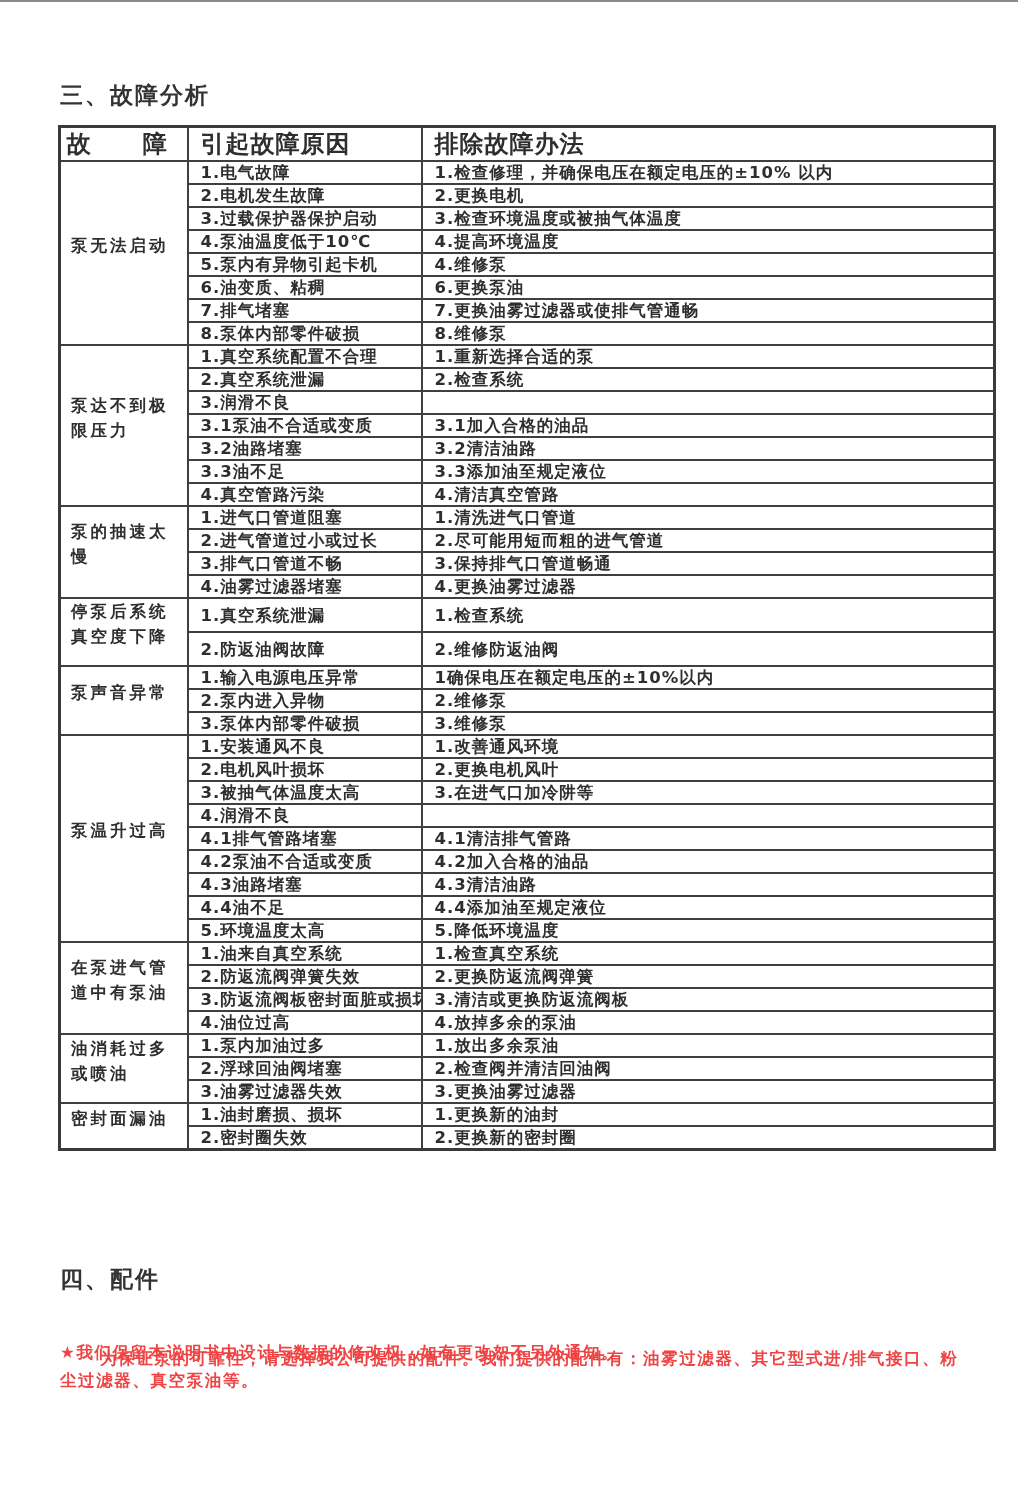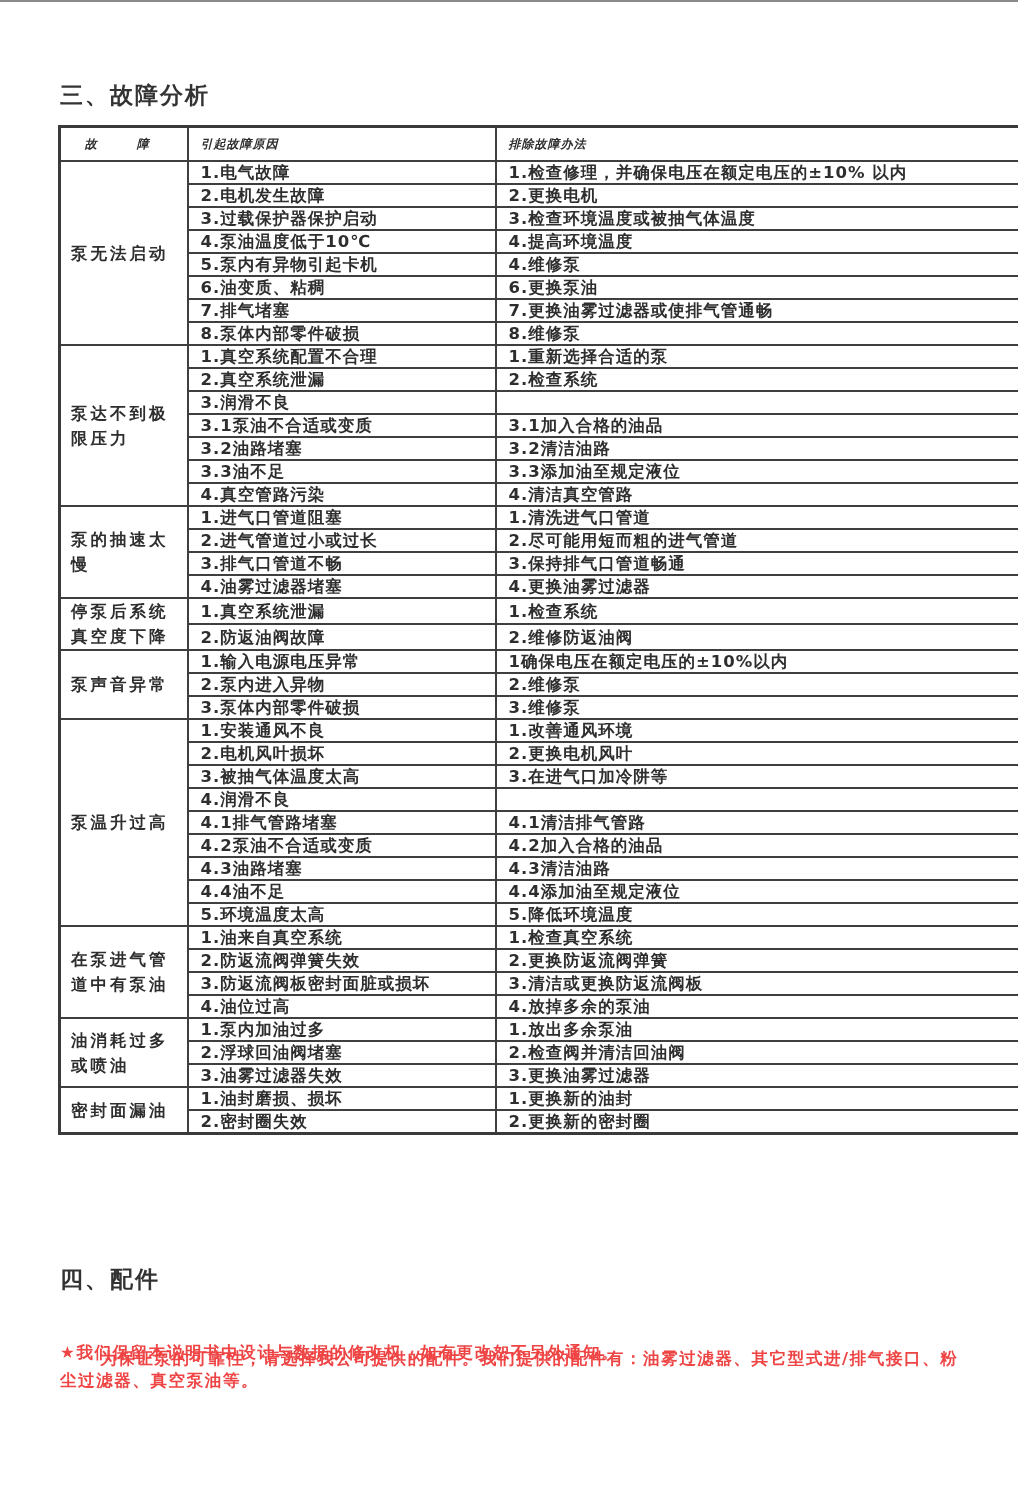--- a/index.html
+++ b/index.html
@@ -6,26 +6,26 @@
   body { width:1018px; height:1500px; position:relative; overflow:hidden;
          font-family:"DejaVu Sans","Liberation Sans",sans-serif; color:#2a2a2a; }
   .top-rule { position:absolute; left:0; top:0; width:1018px; height:2px; background:#8a8a8a; }
   .section-title { position:absolute; left:60px; font-size:23px; font-weight:bold; letter-spacing:2px; color:#333; }
   #title-3 { top:80px; }
   #title-4 { top:1264px; }
   table.fault { position:absolute; left:58px; top:125px; width:900px; border-collapse:collapse;
                 border:3px solid #3a3a3a; table-layout:fixed; }
   table.fault th, table.fault td { border:2px solid #3f3f3f; padding:0 0 0 12px; font-size:16.5px;
                 font-weight:bold; color:#2e2e2e; white-space:nowrap; overflow:hidden; letter-spacing:1px; }
-  table.fault th { height:32px; font-size:12px; text-align:left;font-style:italic; }
+  table.fault th { height:32px; font-size:24px; text-align:left; }
   table.fault th.c1 { text-align:center; padding:0; letter-spacing:14px; }
   table.fault td { height:21px; line-height:21px; }
   table.fault td.fault-name { white-space:normal; vertical-align:middle; line-height:25px;
-                padding:0 4px 0 10px; letter-spacing:3px; }
-  .c1 { width:128px; } .c2 { width:308px; } .c3 { width:573px; }
+                padding:0 4px 16px 10px; letter-spacing:3px; }
+  .c1 { width:128px; } .c2 { width:234px; } .c3 { width:573px; }
   .para { position:absolute; left:60px; width:910px; font-size:16.5px; font-weight:bold; color:#ef4444;
           letter-spacing:1.6px; line-height:22px; }
   #p1 { top:1348px; text-indent:40px; }
   #p2 { top:1342px; }
 </style>
 </head>
 <body>
 
 <div class="top-rule"></div>
 

